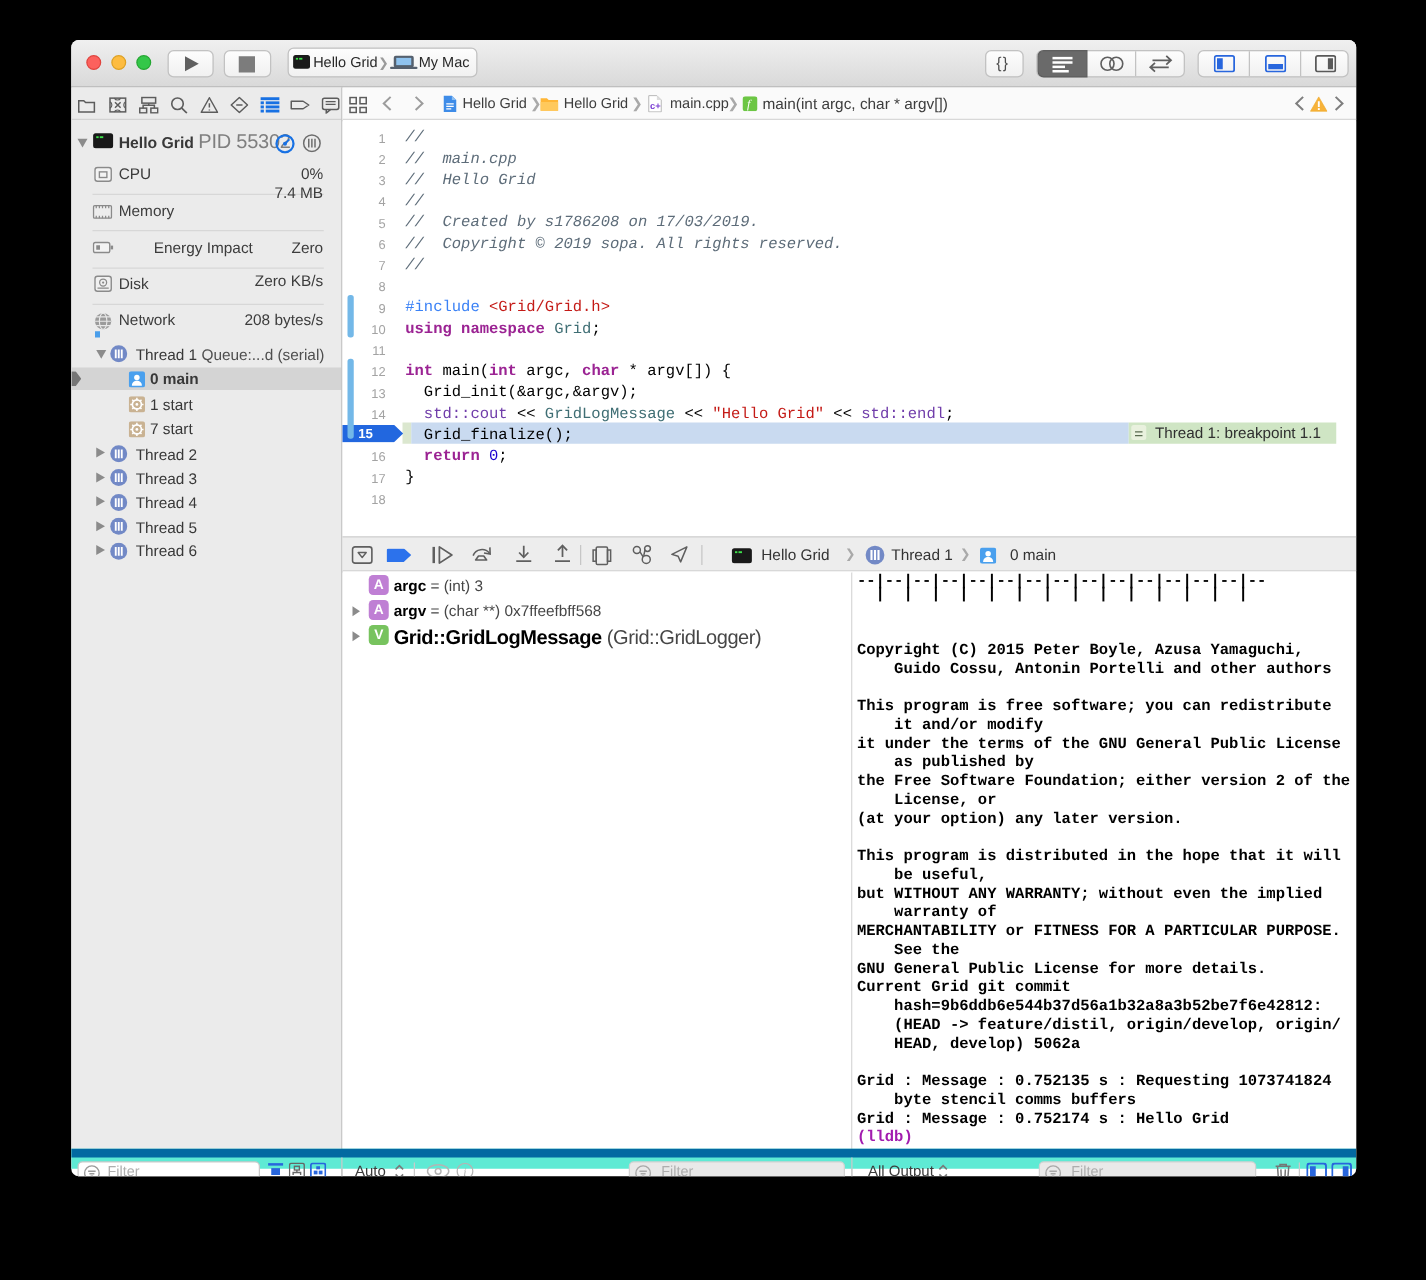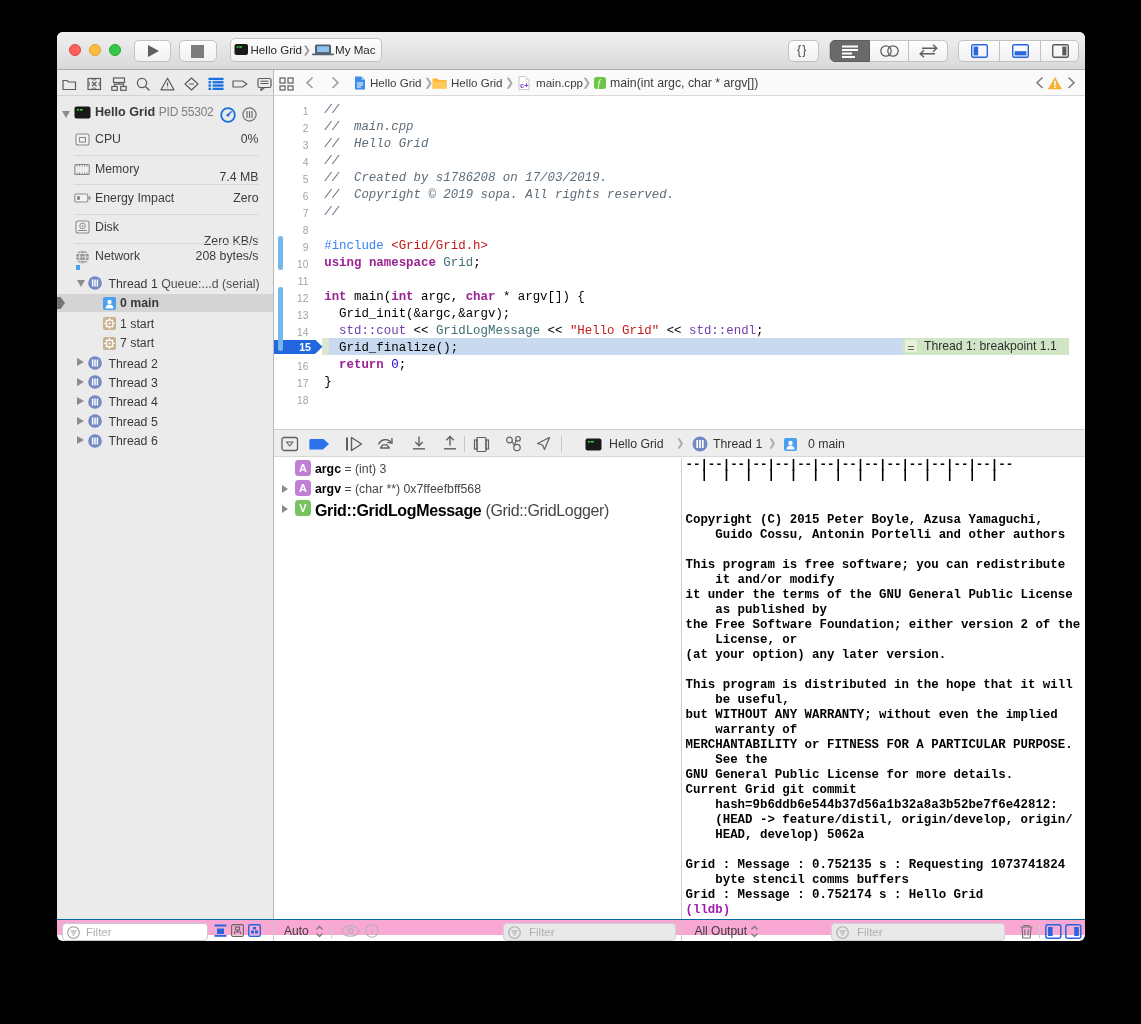--- a/index.html
+++ b/index.html
@@ -34,21 +34,21 @@
   .std{color:#703DAA;}
   .num{color:#1C00CF;}
   
   #dbgbar{position:absolute;left:217px;top:397px;width:811px;height:28px;background:#ededed;border-top:1px solid #cfcfcf;border-bottom:1px solid #d8d8d8;}
   
   #vars{position:absolute;left:217px;top:426px;width:406px;height:461px;background:#fff;}
   #divider2{position:absolute;left:623.5px;top:426px;width:1px;height:483px;background:#d0d0d0;}
   #console{position:absolute;left:624.5px;top:425.5px;width:403.5px;height:461px;background:#fff;overflow:hidden;}
   #constext{position:absolute;left:4px;top:-4.3px;margin:0;font-family:"Liberation Mono",monospace;font-weight:bold;font-size:12.42px;line-height:15px;white-space:pre;color:#000;}
   
-  #botbar{position:absolute;left:0;top:887px;width:1028px;height:16px;background:#f9a8d4;border-top:1px solid #0369a1;}
+  #botbar{position:absolute;left:0;top:887px;width:1028px;height:16px;background:#5eead4;border-top:7px solid #0369a1;}
   .ffield{position:absolute;height:17.5px;border:1px solid #c9c9c9;border-radius:4px;background:#fff;}
   .fgray{background:#e9e9e9;border-color:#d2d2d2;}
   .fph{position:absolute;top:2px;font-size:11.5px;color:#aeaeae;}
   .vbadge{position:absolute;width:16px;height:16px;border-radius:3.5px;color:#fff;font-weight:bold;font-size:11px;text-align:center;line-height:16px;}
   .vrow{position:absolute;font-size:12.3px;color:#000;white-space:pre;}
 </style></head>
 <body>
 <div id="win">
   <div id="toolbar">
     <div class="tl" style="left:11.5px;background:#fc615d;border:0.5px solid #e0443e;"></div>
@@ -186,21 +186,21 @@
         </svg>
     </div>
     <div class="abs" style="left:5px;top:41px;">
         <div class="tri-d"></div>
       </div>
     <svg class="abs" style="left:17px;top:35.5px;" width="17" height="13">
         <rect x="0.5" y="0.5" width="16" height="12" rx="2" fill="#191919"></rect>
         <rect x="3" y="3" width="1.9" height="1.5" fill="#3ee24b"></rect>
         <rect x="5.8" y="3" width="2.8" height="1.5" fill="#3ee24b"></rect>
       </svg>
-    <div class="ntext" style="left:38px;top:34.5px;font-weight:bold;font-size:12.6px;">Hello Grid <span style="font-weight:normal;color:#7f7f7f;font-size:12px;letter-spacing:-0.2px;text-align:right;">PID 55302</span></div>
+    <div class="ntext" style="left:38px;top:34.5px;font-weight:bold;font-size:12.6px;">Hello Grid <span style="font-weight:normal;color:#7f7f7f;font-size:16px;letter-spacing:-0.2px;text-align:right;">PID 55302</span></div>
     <svg class="abs" style="left:163px;top:37px;" width="16" height="16">
         <circle cx="8" cy="8" r="6.8" fill="none" stroke="#1871e3" stroke-width="1.8"></circle>
         <circle cx="8" cy="8" r="1.6" fill="#1871e3"></circle>
         <path d="M8 8 L11.5 4.5" stroke="#1871e3" stroke-width="1.5"></path>
       </svg>
     <svg class="abs" style="left:185px;top:37px;" width="15" height="15">
         <circle cx="7.5" cy="7.5" r="6.6" fill="none" stroke="#6d6d6d" stroke-width="1.2"></circle>
         <g stroke="#6d6d6d" stroke-width="1.2">
           <path d="M5 4 v7 M7.5 4 v7 M10 4 v7"></path>
         </g>
@@ -213,38 +213,38 @@
     <div class="glabel" style="top:62px;">CPU</div>
       <div class="gval" style="top:62px;">0%</div>
     <div class="gaugesep" style="top:85px;"></div>
     <svg class="abs" style="left:17px;top:92.5px;" width="16" height="13">
         <rect x="0.8" y="1.5" width="14.4" height="10" rx="1" fill="#ededed" stroke="#8a8a8a" stroke-width="1.1"></rect>
         <g stroke="#8a8a8a" stroke-width="1">
           <path d="M3 1.5 v2 M5.5 1.5 v2 M8 1.5 v2 M10.5 1.5 v2 M13 1.5 v2 M3 9.5 v2 M5.5 9.5 v2 M8 9.5 v2 M10.5 9.5 v2 M13 9.5 v2"></path>
         </g>
       </svg>
     <div class="glabel" style="top:92.4px;">Memory</div>
-      <div class="gval" style="top:100px;">7.4 MB</div>
+      <div class="gval" style="top:77px;">7.4 MB</div>
     <div class="gaugesep" style="top:114.4px;"></div>
     <svg class="abs" style="left:17px;top:121.5px;" width="17" height="12">
         <rect x="0.8" y="2" width="13" height="8" rx="1.5" fill="#f3f3f3" stroke="#8a8a8a" stroke-width="1.1"></rect>
         <rect x="14.5" y="4.5" width="2" height="3" fill="#8a8a8a"></rect>
         <rect x="3" y="4.2" width="3" height="3.6" fill="#8a8a8a"></rect>
       </svg>
-    <div class="glabel" style="top:121px;">Energy Impact</div>
+    <div class="glabel" style="top:121px;margin-left:28px;">Energy Impact</div>
       <div class="gval" style="top:121px;">Zero</div>
     <div class="gaugesep" style="top:143.8px;"></div>
     <svg class="abs" style="left:18px;top:150px;" width="15" height="14">
         <rect x="1" y="1" width="13" height="12" rx="2" fill="#f0f0f0" stroke="#8a8a8a" stroke-width="1.1"></rect>
         <circle cx="7.5" cy="6" r="2.8" fill="none" stroke="#8a8a8a" stroke-width="1"></circle>
         <circle cx="7.5" cy="6" r="0.9" fill="#8a8a8a"></circle>
         <path d="M3 10.5 h9" stroke="#8a8a8a" stroke-width="1"></path>
       </svg>
     <div class="glabel" style="top:150.4px;">Disk</div>
-      <div class="gval" style="top:164px;">Zero KB/s</div>
+      <div class="gval" style="top:148px;">Zero KB/s</div>
     <div class="gaugesep" style="top:173.2px;"></div>
     <svg class="abs" style="left:18px;top:179.5px;" width="15" height="14">
         <circle cx="7.5" cy="7" r="6.5" fill="#9a9a9a"></circle>
         <g fill="none" stroke="#e8e8e8" stroke-width="0.9">
           <ellipse cx="7.5" cy="7" rx="3" ry="6.5"></ellipse>
           <path d="M1 7 h13 M2 3.5 h11 M2 10.5 h11"></path>
         </g>
       </svg>
     <div class="glabel" style="top:179.4px;">Network</div>
       <div class="gval" style="top:179.4px;">208 bytes/s</div>
@@ -397,21 +397,21 @@
     <div class="abs" style="left:55px;top:240.5px;width:574px;height:17px;background:#c9daf0;"></div>
     <div class="abs" style="left:629px;top:240.5px;width:166px;height:17px;background:#cfe5c4;">
       <div class="abs" style="left:2.3px;top:2.5px;width:12px;height:12px;background:#e9f1de;border-radius:2px;"><svg width="12" height="12">
             <g stroke="#5a6b50" stroke-width="1.1">
               <path d="M3 4.5 h6 M3 7.5 h6"></path>
             </g>
           </svg></div>
       <div class="abs" style="left:21px;top:1.5px;font-size:12.2px;color:#2f2f2f;white-space:pre;">Thread 1: breakpoint 1.1</div>
     </div>
     <div class="abs" style="left:-1px;top:242.5px;width:49.5px;height:14.5px;background:#2267df;clip-path:polygon(0 0,42px 0,49.5px 7.25px,42px 14.5px,0 14.5px);"></div>
-    <div class="abs" style="left:0;top:242.5px;width:37px;text-align:right;color:#fff;font-weight:bold;font-size:10.6px;line-height:14.5px;">15</div>
+    <div class="abs" style="left:0;top:242.5px;width:37px;text-align:center;color:#fff;font-weight:bold;font-size:10.6px;line-height:14.5px;">15</div>
     <div class="abs" style="left:4px;top:139px;width:4.5px;height:34px;background:#73b8e8;border-radius:2.2px;"></div>
     <div class="abs" style="left:4px;top:190px;width:4.5px;height:64px;background:#73b8e8;border-radius:2.2px;"></div>
   </div>
   <pre id="gutter">1
 2
 3
 4
 5
 6
 7

